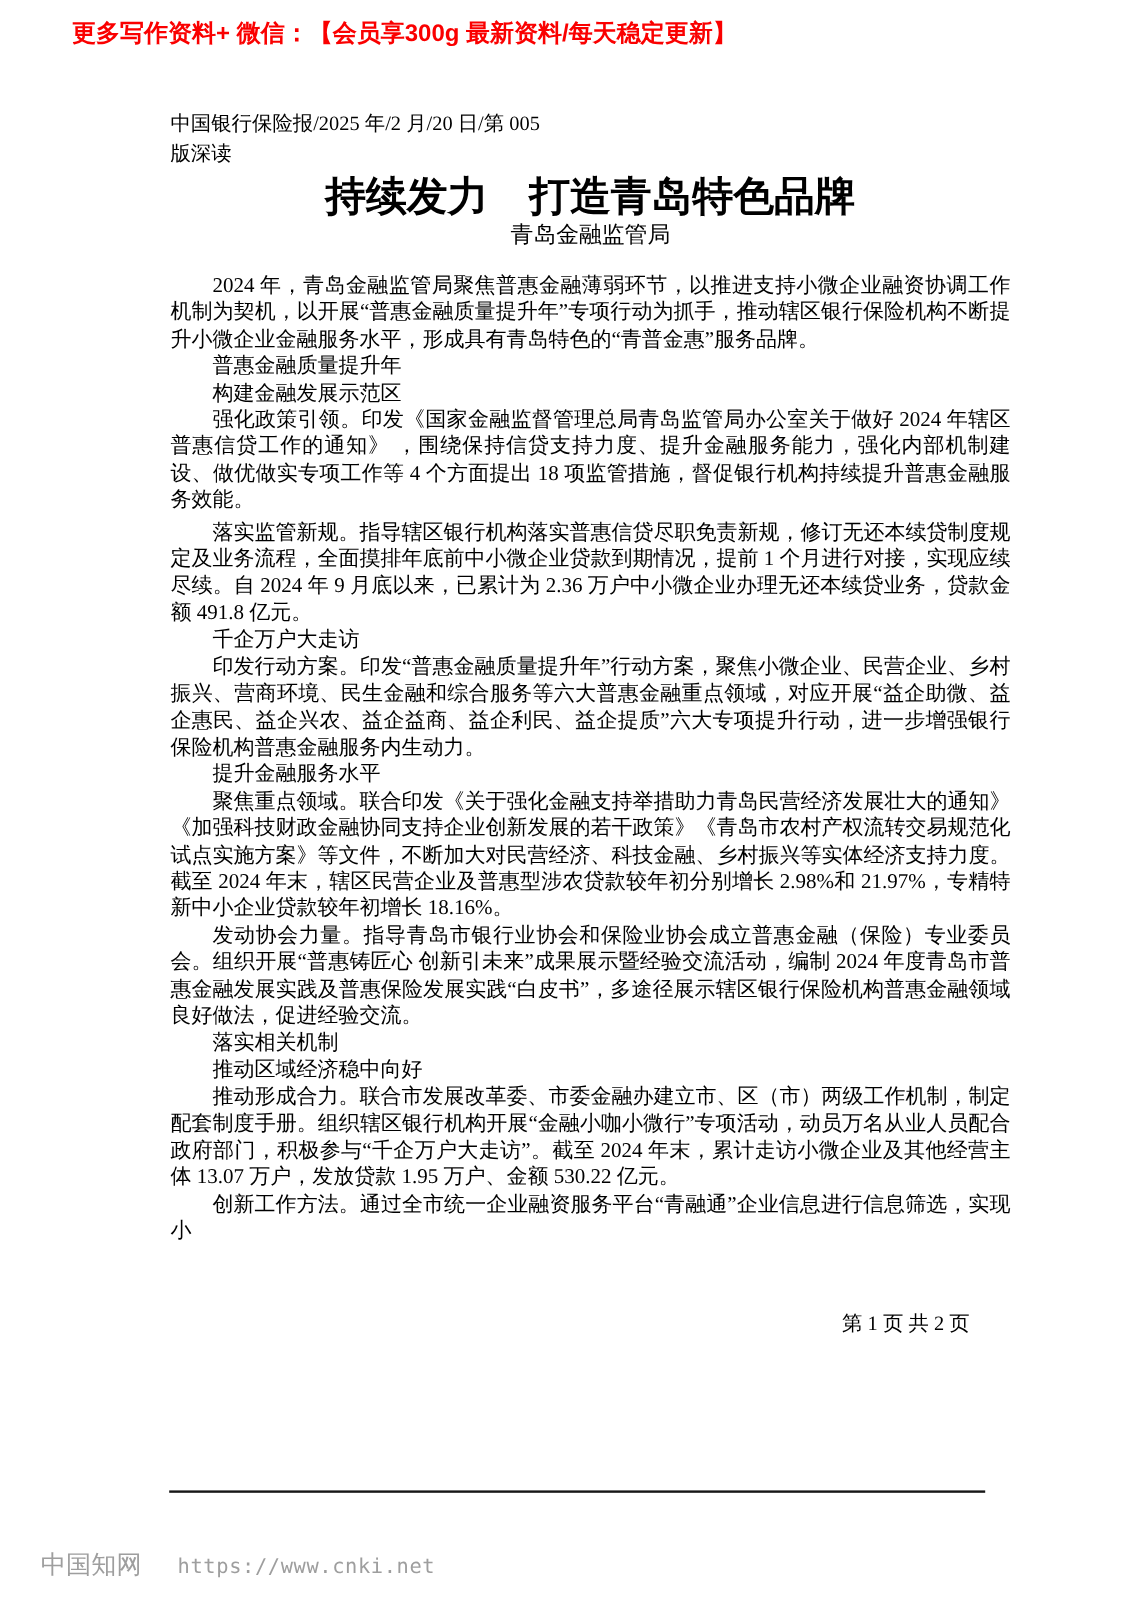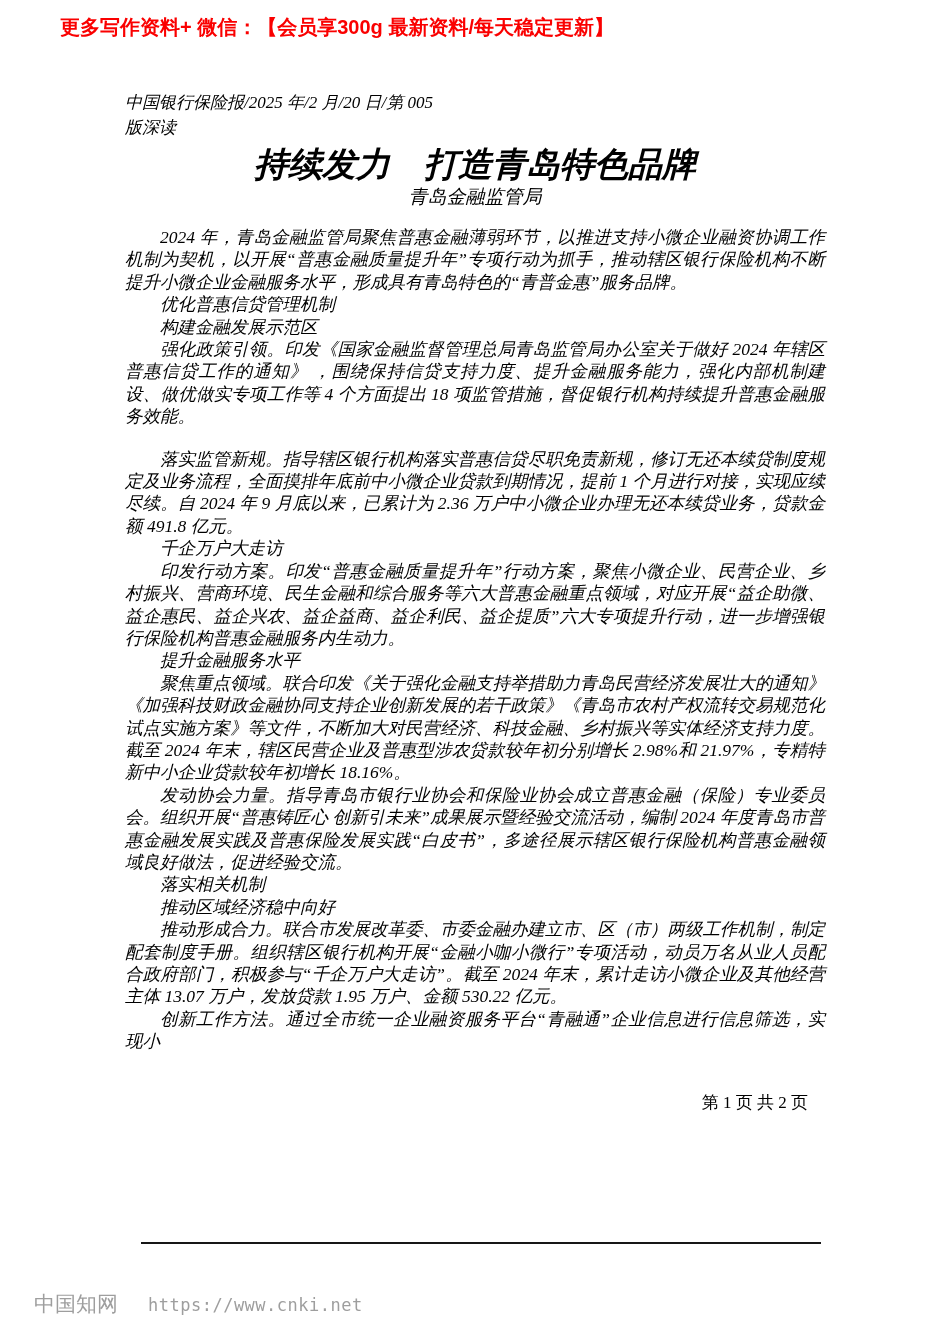--- a/index.html
+++ b/index.html
@@ -20,24 +20,23 @@
     top: 14px;
     font-family: Liberation Sans, sans-serif;
     font-size: 20px;
     font-weight: bold;
     color: #fa0000;
     white-space: nowrap;
   }
   
   .content {
     position: absolute;
-    left: 125px;
+    left: 142px;
     top: 90px;
     width: 700px;
-    font-style: italic;
   }
   .meta-line {
     font-size: 17px;
     line-height: 25px;
     text-align: left;
   }
   .article-title {
     margin-top: 8px;
     font-size: 34px;
     line-height: 34px;
@@ -50,21 +49,21 @@
     line-height: 26px;
     text-align: center;
   }
   .para {
     margin: 0;
     font-size: 17.5px;
     line-height: 22.4px;
     text-align: justify;
     text-indent: 2em;
   }
-  .gap-before { margin-top: 20px; }
+  .gap-before { margin-top: 4px; }
   
   .page-number {
     position: absolute;
     top: 1093px;
     right: 142px;
     font-size: 17px;
     line-height: 20px;
   }
   
   .footer-divider {
@@ -104,21 +103,21 @@
 
   <div class="content">
     <div class="meta-line">中国银行保险报/2025 年/2 月/20 日/第 005</div>
     <div class="meta-line">版深读</div>
 
     <div class="article-title">持续发力　打造青岛特色品牌</div>
 
     <div class="article-author">青岛金融监管局</div>
 
     <p class="para">2024 年，青岛金融监管局聚焦普惠金融薄弱环节，以推进支持小微企业融资协调工作机制为契机，以开展“普惠金融质量提升年”专项行动为抓手，推动辖区银行保险机构不断提升小微企业金融服务水平，形成具有青岛特色的“青普金惠”服务品牌。</p>
-    <p class="para">优化普惠信贷管理机制</p>
+    <p class="para">普惠金融质量提升年</p>
     <p class="para">构建金融发展示范区</p>
     <p class="para">强化政策引领。印发《国家金融监督管理总局青岛监管局办公室关于做好 2024 年辖区普惠信贷工作的通知》 ，围绕保持信贷支持力度、提升金融服务能力，强化内部机制建设、做优做实专项工作等 4 个方面提出 18 项监管措施，督促银行机构持续提升普惠金融服务效能。</p>
     <p class="para gap-before">落实监管新规。指导辖区银行机构落实普惠信贷尽职免责新规，修订无还本续贷制度规定及业务流程，全面摸排年底前中小微企业贷款到期情况，提前 1 个月进行对接，实现应续尽续。自 2024 年 9 月底以来，已累计为 2.36 万户中小微企业办理无还本续贷业务，贷款金额 491.8 亿元。</p>
     <p class="para">千企万户大走访</p>
     <p class="para">印发行动方案。印发“普惠金融质量提升年”行动方案，聚焦小微企业、民营企业、乡村振兴、营商环境、民生金融和综合服务等六大普惠金融重点领域，对应开展“益企助微、益企惠民、益企兴农、益企益商、益企利民、益企提质”六大专项提升行动，进一步增强银行保险机构普惠金融服务内生动力。</p>
     <p class="para">提升金融服务水平</p>
     <p class="para">聚焦重点领域。联合印发《关于强化金融支持举措助力青岛民营经济发展壮大的通知》《加强科技财政金融协同支持企业创新发展的若干政策》《青岛市农村产权流转交易规范化试点实施方案》等文件，不断加大对民营经济、科技金融、乡村振兴等实体经济支持力度。截至 2024 年末，辖区民营企业及普惠型涉农贷款较年初分别增长 2.98%和 21.97%，专精特新中小企业贷款较年初增长 18.16%。</p>
     <p class="para">发动协会力量。指导青岛市银行业协会和保险业协会成立普惠金融（保险）专业委员会。组织开展“普惠铸匠心 创新引未来”成果展示暨经验交流活动，编制 2024 年度青岛市普惠金融发展实践及普惠保险发展实践“白皮书”，多途径展示辖区银行保险机构普惠金融领域良好做法，促进经验交流。</p>
     <p class="para">落实相关机制</p>
     <p class="para">推动区域经济稳中向好</p>

